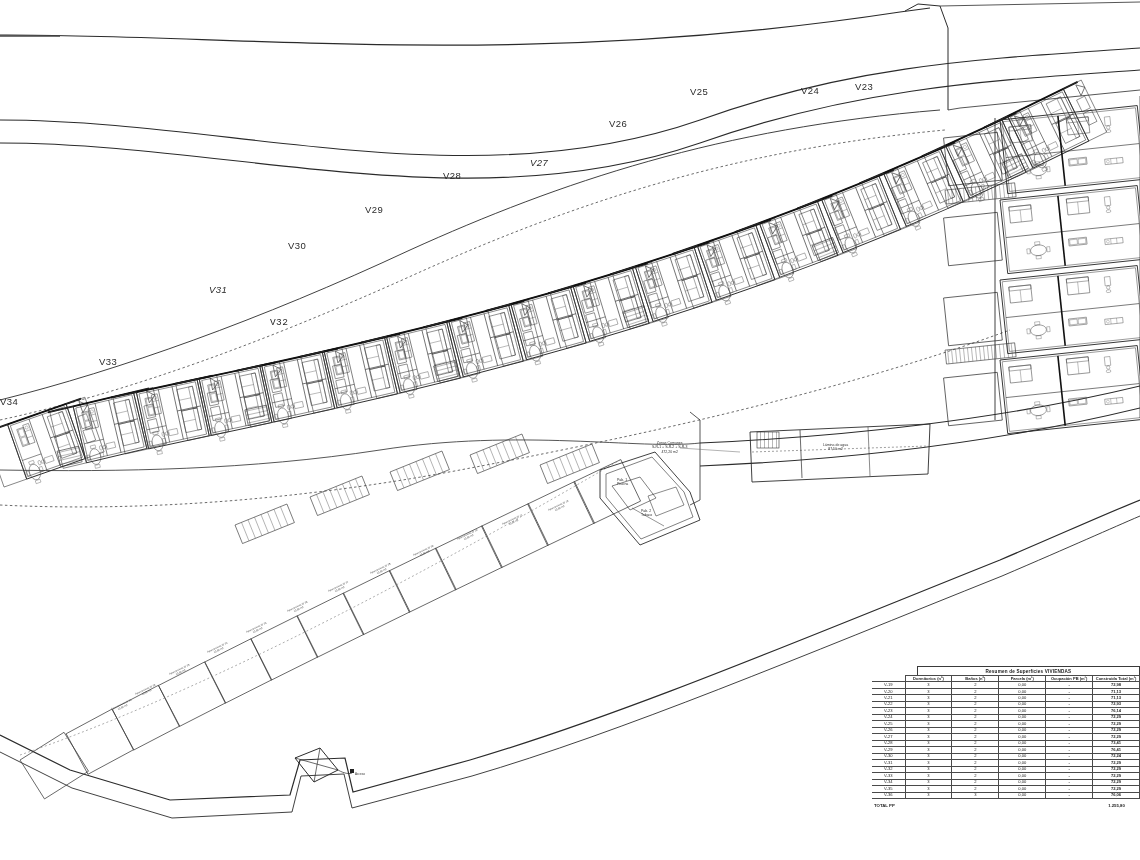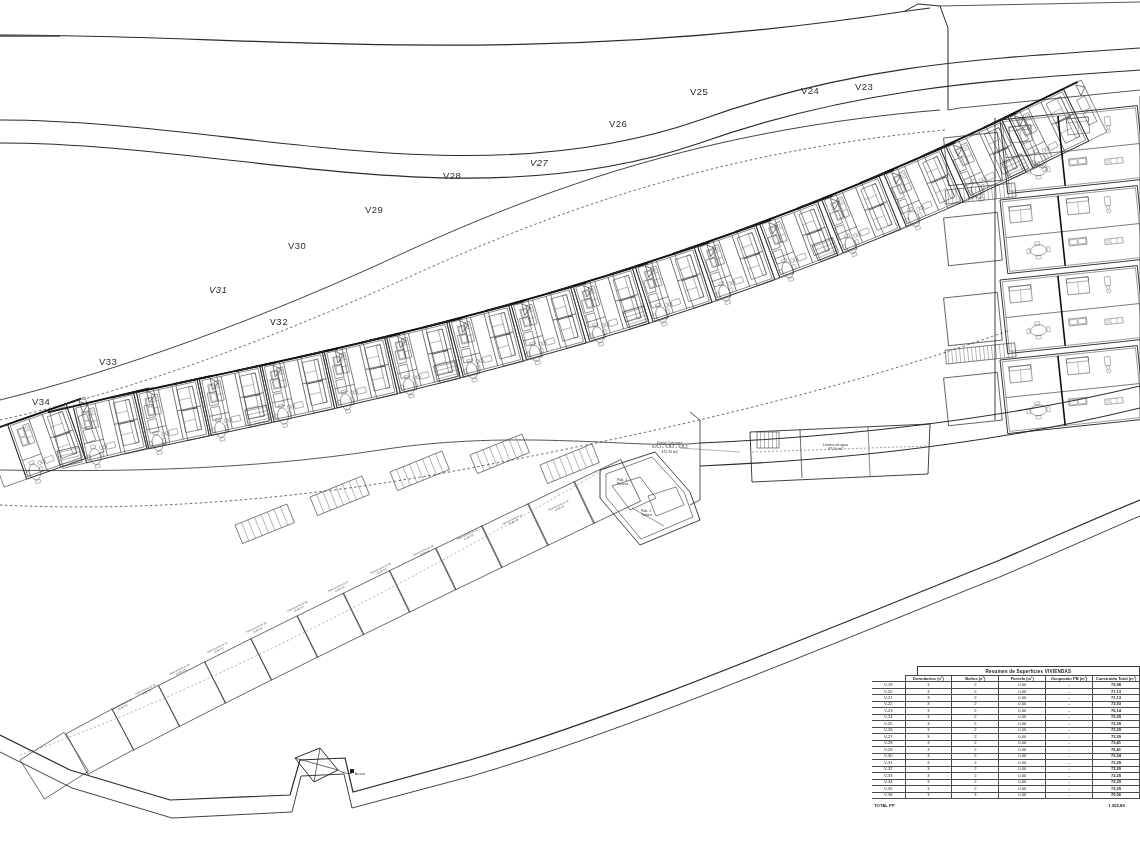--- a/index.html
+++ b/index.html
@@ -893,21 +893,21 @@
       <rect x="350" y="769" width="4" height="4" fill="#222" stroke="none"></rect>
     </g>
 
     <g stroke="#666" fill="none" stroke-width="0.5">
       <path d="M 680 448 L 740 452"></path>
       <path d="M 0 36 L 60 36" stroke="#444" stroke-width="1.4"></path>
     </g>
   </svg>
 
   <div id="plotLabels">
-      <div class="plot-label" style="left: 0px; top: 396px; padding-left: 32px;">V34</div>
+      <div class="plot-label" style="left: 0px; top: 396px;">V34</div>
       <div class="plot-label" style="left: 62px; top: 356px; margin-left: 37px;">V33</div>
       <div class="plot-label" style="left: 270px; top: 317px; font-family: Liberation Mono, monospace;">V32</div>
       <div class="plot-label" style="left: 209px; top: 284px; font-style: italic;">V31</div>
       <div class="plot-label" style="left: 288px; top: 240px;">V30</div>
       <div class="plot-label" style="left: 365px; top: 204px; text-align: right;">V29</div>
       <div class="plot-label" style="left: 443px; top: 170px;">V28</div>
       <div class="plot-label" style="left: 530px; top: 157px; font-style: italic;">V27</div>
       <div class="plot-label" style="left: 609px; top: 118px;">V26</div>
       <div class="plot-label" style="left: 690px; top: 86px;">V25</div>
       <div class="plot-label" style="left: 801px; top: 85px;">V24</div>

